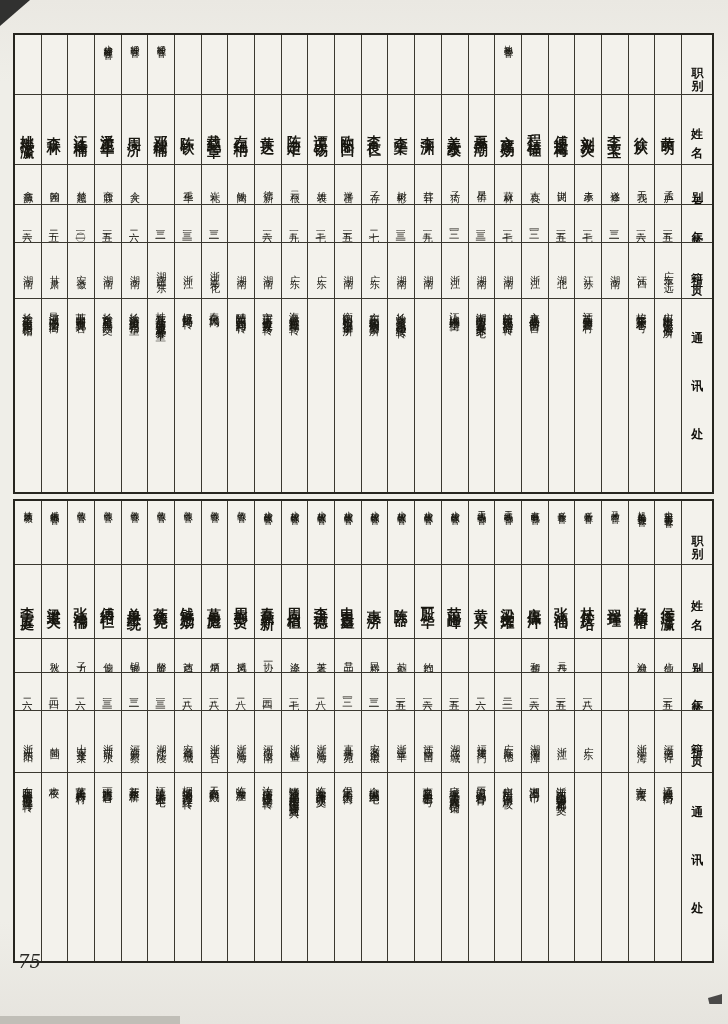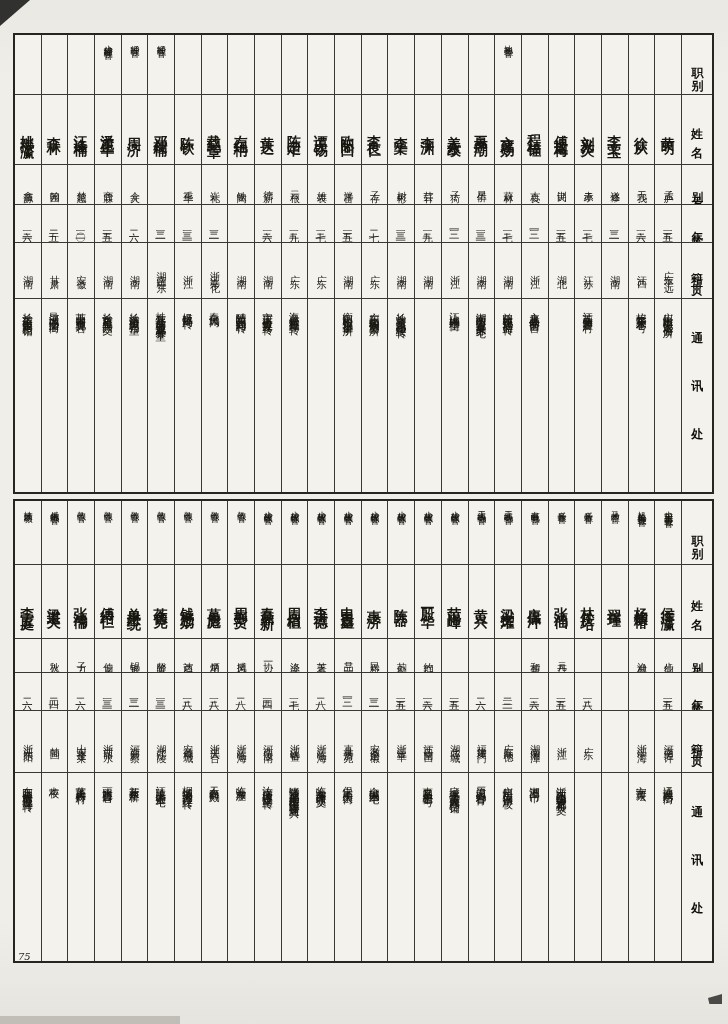--- a/index.html
+++ b/index.html
@@ -44,21 +44,21 @@
   
   .hcol .cell{font-weight:bold;color:#100f0a;}
   .hcol .c-duty{font-size:12px;letter-spacing:12px;justify-content:center;padding-top:10px;}
   .hcol .c-name{font-size:12px;letter-spacing:18px;font-weight:bold;padding-top:12px;}
   .hcol .c-alias{font-size:11.5px;letter-spacing:5px;justify-content:center;padding-top:4px;}
   .hcol .c-age{font-size:11.5px;letter-spacing:4px;justify-content:center;padding-top:4px;}
   .hcol .c-origin{font-size:12px;letter-spacing:12px;justify-content:center;padding-top:8px;}
   .hcol .c-addr{font-size:12px;letter-spacing:48px;justify-content:flex-start;padding-top:22px;}
 
   .page-number{position:absolute;left:18px;top:951px;font-family:"DejaVu Serif",serif;
-               font-size:10px;color:#2a2a26;font-style:italic;}
+               font-size:18px;color:#2a2a26;font-style:italic;}
 </style>
 </head>
 <body>
 
 <div class="page">
   <div class="smudge-tl"></div>
   <div class="smudge-br"></div>
   <div class="smudge-b"></div>
 
   <div class="vtable t-top" id="top-table">

